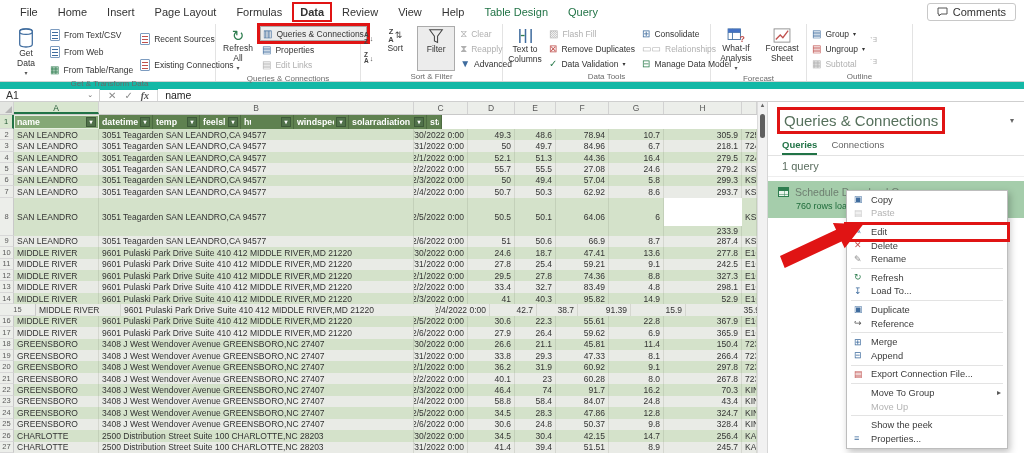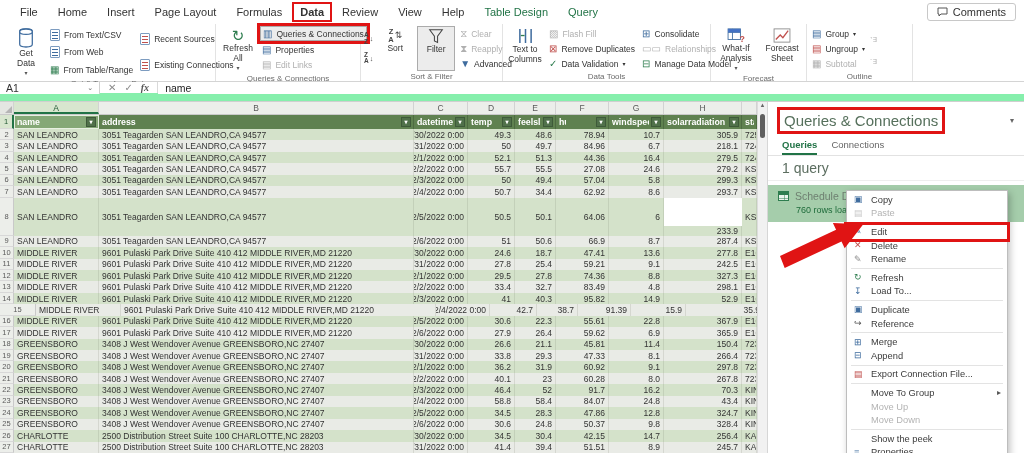--- a/index.html
+++ b/index.html
@@ -29,21 +29,21 @@
   .docico { display:inline-block; width:10px; height:12px; border:1px solid #7d9cc0; border-radius:1px; background:#fff; position:relative; flex:none; }
   .docico::after { content:""; position:absolute; left:1px; right:1px; top:2px; height:1px; background:currentColor; box-shadow:0 3px 0 currentColor, 0 6px 0 currentColor; } .doc-blue { color:#3f6c9e; } .doc-red { color:#c0504d; }
   .glyph { font-size:10px; line-height:1; flex:none; }
   .g-blue { color:#3f6c9e; } .g-green { color:#2e7d4f; } .g-red { color:#c0504d; } .g-gray { color:#9a9a9a; }
   .azico { display:flex; align-items:center; gap:1px; font-size:7px; color:#444; line-height:1; }
   .azico .letters { display:flex; flex-direction:column; font-weight:bold; font-size:6.5px; }
   .gallery-scroll { display:flex; flex-direction:column; justify-content:center; gap:1px; border-left:1px solid #e0e0e0; padding-left:2px; font-size:6px; color:#777; }
   .gallery-scroll span { border:1px solid #d0d0d0; padding:0 2px; line-height:7px; }
 
   
-  .formula-row { height:20px; display:flex; align-items:flex-start; background:#86efac; border-bottom:1px solid #cfcfcf; }
+  .formula-row { height:20px; display:flex; align-items:flex-end; background:#14b8a6; border-bottom:1px solid #cfcfcf; }
   .name-box { width:100px; background:#fff; border-right:1px solid #d0d0d0; display:flex; align-items:center; justify-content:space-between; font-size:10.5px; padding:0 6px; }
   .name-box .chev { font-size:7px; color:#666; }
   .fxbtns { display:flex; align-items:center; gap:8px; padding:0 8px; font-size:10px; color:#8a8a8a; border-right:1px solid #d9d9d9; background:#fff; }
   .fxbtns .fx { font-style:italic; font-family:"Liberation Serif",serif; color:#555; font-weight:bold; }
   .formula-content { flex:1; background:#fff; display:flex; align-items:center; font-size:10.5px; padding-left:7px; color:#222; }
 
   
   .main { display:flex; height:351px; }
   .sheet { width:757px; display:flex; flex-direction:column; background:#fff; }
   .colstrip { height:13px; display:flex; flex:none; background:#eceeea; border-bottom:1px solid #c9c9c9; }
@@ -66,21 +66,21 @@
   .vscroll .thumb { position:absolute; left:2px; right:2px; top:12px; height:24px; background:#5f5f5f; border-radius:3px; }
 
   
   .pane { flex:1; background:#fff; border-left:1px solid #d6d6d6; position:relative; padding-top:8px; }
   .pane-title-row { display:flex; align-items:center; padding:0 10px 0 12px; }
   .pane-title { font-size:15px; color:#56705c; padding:2px 4px; }
   .pane-title-row .chev { margin-left:auto; font-size:8px; color:#666; }
   .pane-tabs { display:flex; gap:14px; padding:8px 0 0 14px; border-bottom:1px solid #e2e2e2; font-size:9.5px; }
   .ptab { padding-bottom:3px; color:#666; }
   .ptab.active { color:#217346; border-bottom:2px solid #217346; font-weight:bold; }
-  .pane-count { font-size:14px; color:#5c6e60; padding:4px 0 4px 14px; border-bottom:1px solid #eee; }
+  .pane-count { font-size:11px; color:#5c6e60; padding:4px 0 4px 14px; border-bottom:1px solid #eee; }
   .query-item { margin-top:4px; background:#a5cdab; padding:5px 8px 7px 10px; }
   .query-name { display:flex; align-items:center; gap:6px; font-size:10.5px; color:#6e7f70; }
   .qicon { width:11px; height:10px; flex:none; border:1px solid #2e7d4f; background:
     linear-gradient(#2e7d4f 0 0) 0 0/100% 3px no-repeat,
     linear-gradient(rgba(46,125,79,.5) 0 0) 0 6px/100% 1px no-repeat,
     linear-gradient(rgba(46,125,79,.5) 0 0) 5px 0/1px 100% no-repeat, #eaf4ec; }
   .query-status { font-size:9px; color:#1e6b3a; padding:3px 0 0 18px; }
 
   
   .cmenu { position:absolute; left:846px; top:190px; width:162px; background:#fff; border:1px solid #bdbdbd; box-shadow:2px 3px 7px rgba(0,0,0,.25); z-index:40; padding:2px 0; }
@@ -355,24 +355,20 @@
           <div class="colcell" style="width: 41px;">E</div>
           <div class="colcell" style="width: 53px;">F</div>
           <div class="colcell" style="width: 55px;">G</div>
           <div class="colcell" style="width: 78px;">H</div>
           <div class="colcell" style="width: 15px;"></div>
         </div>
       <div class="hrow">
           <div class="gutter sel" style="width: 14px;">1</div>
           <div class="hcell active-cell" style="width: 85px;">
             <span style="overflow: hidden;">name</span>
-            <span class="fbtn">▾</span>
-          </div>
-          <div class="hcell" style="width: 315px;">
-            <span style="overflow: hidden;">address</span>
             <span class="fbtn">▾</span>
           </div>
           <div class="hcell" style="width: 54px;">
             <span style="overflow: hidden;">datetime</span>
             <span class="fbtn">▾</span>
           </div>
           <div class="hcell" style="width: 47px;">
             <span style="overflow: hidden;">temp</span>
             <span class="fbtn">▾</span>
           </div>
@@ -455,21 +451,21 @@
           <div class="cell band-a num" style="width: 55px;">5.8</div>
           <div class="cell band-a num" style="width: 78px;">299.3</div>
           <div class="cell band-a" style="width: 15px;">KSFO</div>
         </div>
         <div class="drow">
           <div class="gutter" style="width: 14px;">7</div>
           <div class="cell band-b" style="width: 85px;">SAN LEANDRO</div>
           <div class="cell band-b" style="width: 315px;">3051 Teagarden SAN LEANDRO,CA 94577</div>
           <div class="cell band-b num" style="width: 54px;">2/4/2022 0:00</div>
           <div class="cell band-b num" style="width: 47px;">50.7</div>
-          <div class="cell band-b num" style="width: 41px;">34.4</div>
+          <div class="cell band-b num" style="width: 41px;">50.3</div>
           <div class="cell band-b num" style="width: 53px;">62.92</div>
           <div class="cell band-b num" style="width: 55px;">8.6</div>
           <div class="cell band-b num" style="width: 78px;">293.7</div>
           <div class="cell band-b" style="width: 15px;">KSFO</div>
         </div>
         <div class="drow">
           <div class="gutter" style="width: 14px;">8</div>
           <div class="cell band-a" style="width: 85px;">SAN LEANDRO</div>
           <div class="cell band-a" style="width: 315px;">3051 Teagarden SAN LEANDRO,CA 94577</div>
           <div class="cell band-a num" style="width: 54px;">2/5/2022 0:00</div>
@@ -635,21 +631,21 @@
           <div class="cell band-b num" style="width: 55px;">8.0</div>
           <div class="cell band-b num" style="width: 78px;">267.8</div>
           <div class="cell band-b" style="width: 15px;">7231</div>
         </div>
         <div class="drow">
           <div class="gutter" style="width: 14px;">22</div>
           <div class="cell band-a" style="width: 85px;">GREENSBORO</div>
           <div class="cell band-a" style="width: 315px;">3408 J West Wendover Avenue GREENSBORO,NC 27407</div>
           <div class="cell band-a num" style="width: 54px;">2/3/2022 0:00</div>
           <div class="cell band-a num" style="width: 47px;">46.4</div>
-          <div class="cell band-a num" style="width: 41px;">52</div>
+          <div class="cell band-a num" style="width: 41px;">74</div>
           <div class="cell band-a num" style="width: 53px;">91.7</div>
           <div class="cell band-a num" style="width: 55px;">16.2</div>
           <div class="cell band-a num" style="width: 78px;">70.3</div>
           <div class="cell band-a" style="width: 15px;">KINT</div>
         </div>
         <div class="drow">
           <div class="gutter" style="width: 14px;">23</div>
           <div class="cell band-b" style="width: 85px;">GREENSBORO</div>
           <div class="cell band-b" style="width: 315px;">3408 J West Wendover Avenue GREENSBORO,NC 27407</div>
           <div class="cell band-b num" style="width: 54px;">2/4/2022 0:00</div>
@@ -792,24 +788,20 @@
       <div class="csep"></div>
       <div class="citem">
         <span class="ci"></span>
         <span>Move To Group</span>
         <span class="sub">▸</span>
       </div>
       <div class="citem dis">
         <span class="ci"></span>
         <span>Move Up</span>
       </div>
-      <div class="citem dis">
-        <span class="ci"></span>
-        <span>Move Down</span>
-      </div>
       <div class="csep"></div>
       <div class="citem">
         <span class="ci"></span>
         <span>Show the peek</span>
       </div>
       <div class="citem">
         <span class="ci" style="color: rgb(63, 108, 158);">≡</span>
         <span>Properties...</span>
       </div>
     </div>

